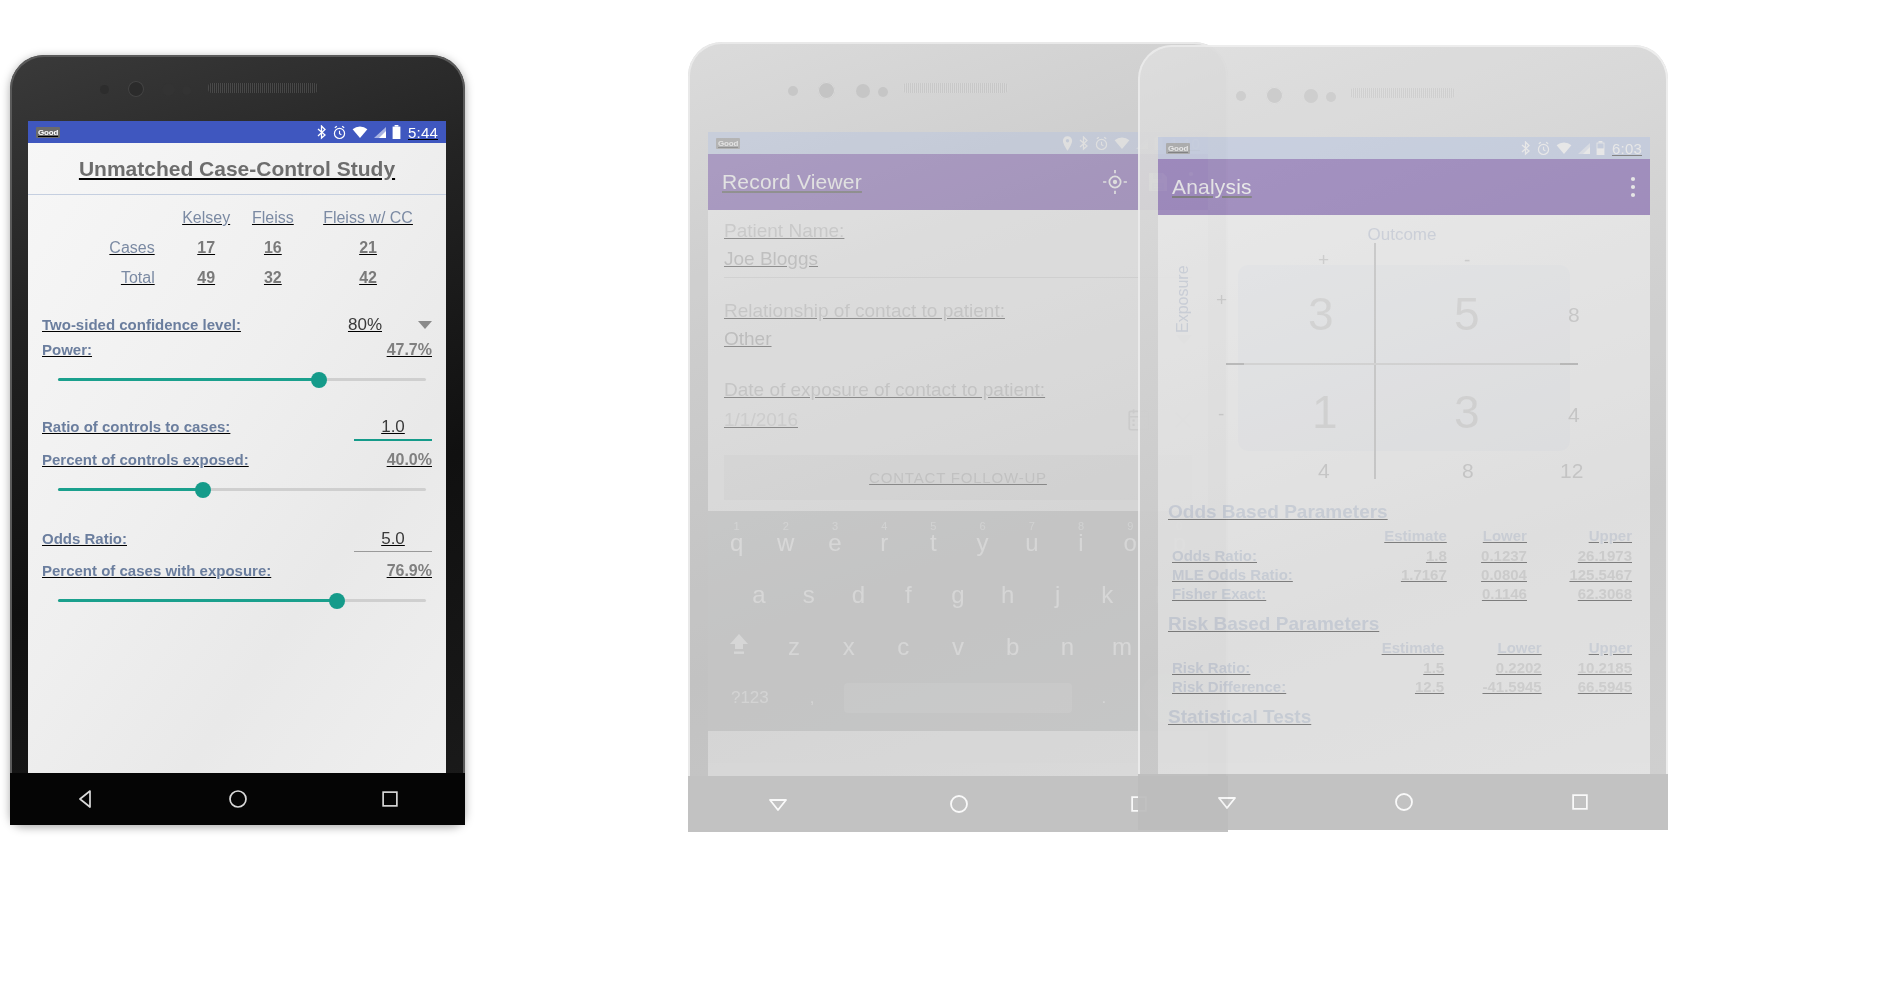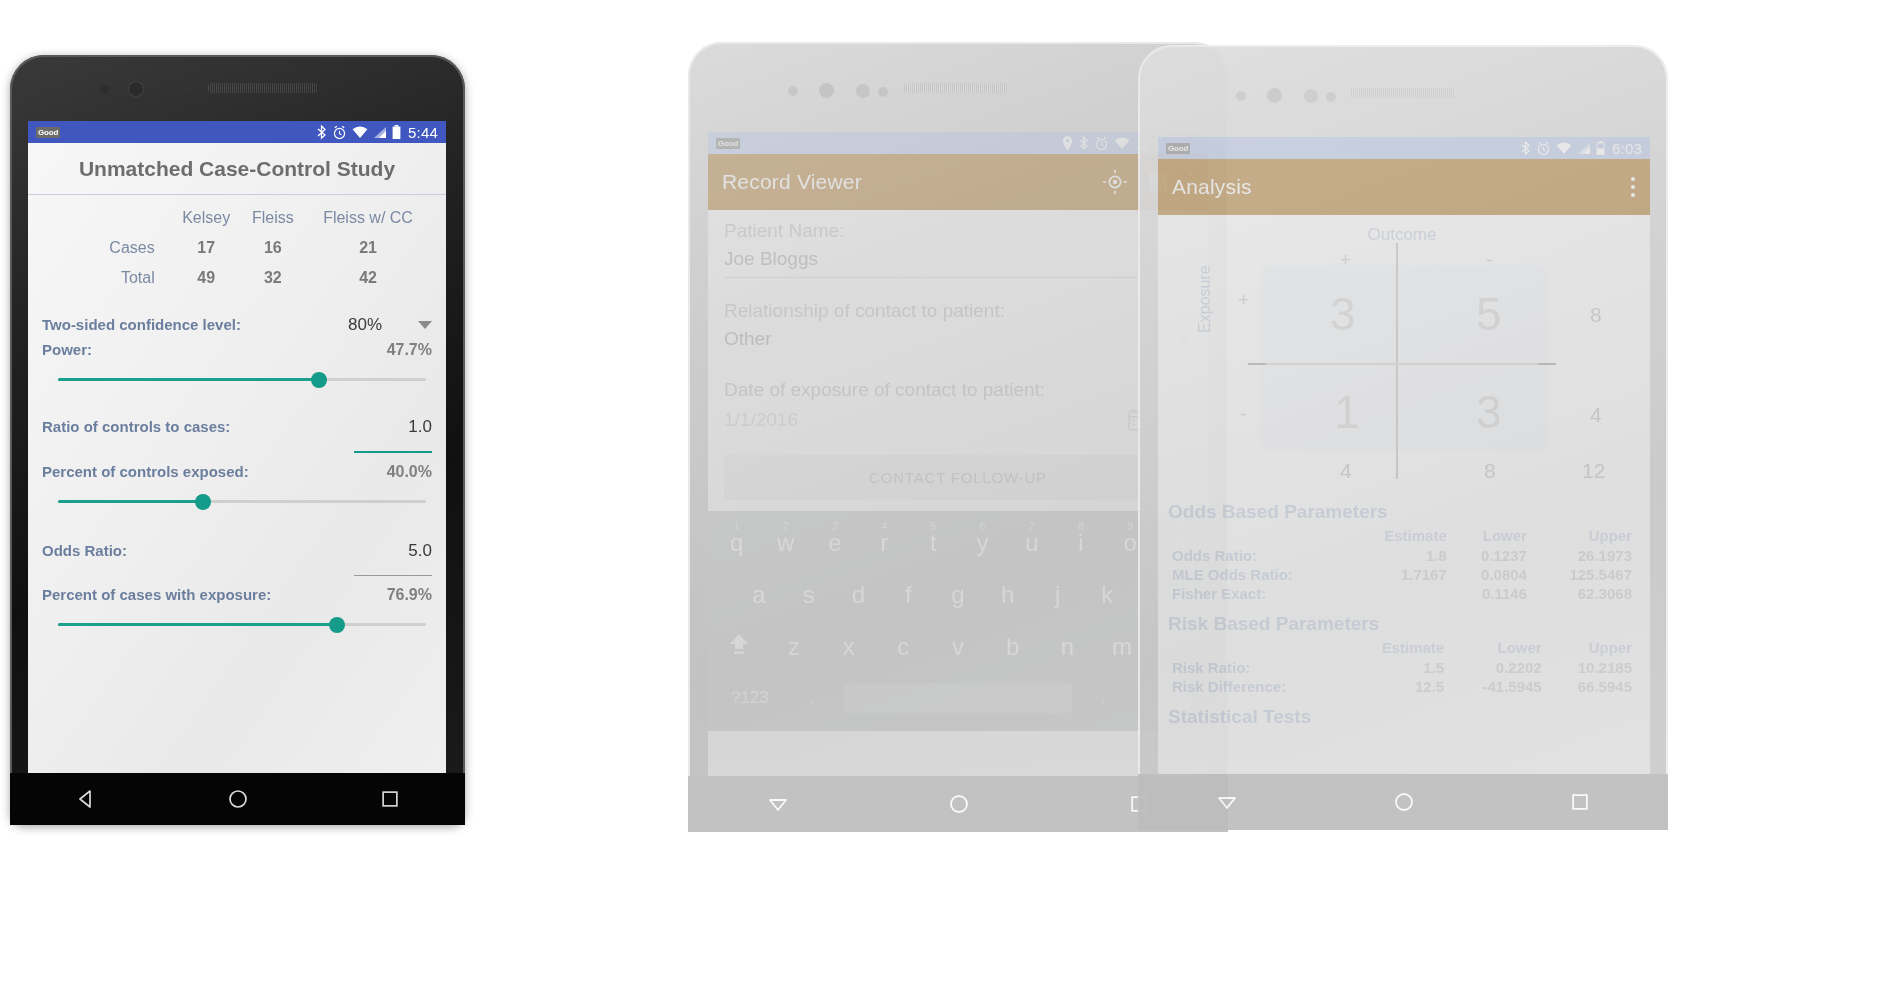--- a/index.html
+++ b/index.html
@@ -35,20 +35,21 @@
     position: absolute; border-radius: 4px;
     background: repeating-linear-gradient(90deg, rgba(255,255,255,.22) 0 1px, rgba(0,0,0,.18) 1px 2px);
     opacity: .55;
   }
   .dot { position: absolute; border-radius: 50%; }
 
   .screen {
     position: absolute;
     overflow: hidden;
     background: #fafafa;
+    text-decoration: underline;
   }
 
   .navbar {
     position: absolute; left: 0; right: 0; bottom: 0;
     display: flex; align-items: center; justify-content: space-around;
   }
   .navbar.dark { background: #050505; }
   .navbar.light { background: #bdbdbd; }
   .nav-ico { opacity: .95; }
 
@@ -71,21 +72,21 @@
   .sb-spacer { flex: 1; }
   .sb-icons { display: flex; align-items: center; gap: 5px; }
   .sb-time { margin-left: 7px; font-size: 15px; letter-spacing: .2px; }
 
   
   .appbar {
     display: flex; align-items: center;
     padding: 0 14px;
     color: #ffffff;
   }
-  .appbar.pale { background: #a16207; align-items: center; }
+  .appbar.pale { background: #4c1d95; align-items: center; }
   .appbar-title { font-size: 21px; font-weight: 400; letter-spacing: .2px; }
   .appbar-actions { margin-left: auto; display: flex; align-items: center; gap: 18px; }
 
   
   #p1 { left: 10px; top: 55px; width: 455px; height: 770px; }
   #p1 .screen {
     left: 18px; top: 66px; width: 418px; height: 652px;
     background: linear-gradient(125deg,#f7f7f7 0%, #efefef 45%, #e9e9e9 70%, #efefef 100%);
   }
   #p1 .navbar { height: 52px; }
@@ -124,21 +125,21 @@
     display: flex; align-items: center; gap: 36px;
     font-size: 17px; color: #3a3a3a;
   }
   .caret-down {
     width: 0; height: 0;
     border-left: 7px solid transparent; border-right: 7px solid transparent;
     border-top: 8px solid #8a8a8a;
   }
   .edit-underline {
     border-bottom: 2px solid #159b8a;
-    min-width: 78px; text-align: right; padding-bottom: 14px;
+    min-width: 78px; text-align: center; padding-bottom: 2px;
   }
   .edit-underline.grey { border-bottom: 1px solid #9a9a9a; }
 
   .slider { position: relative; height: 30px; margin: 6px 4px 0 4px; }
   .slider .track {
     position: absolute; top: 13px; left: 12px; right: 2px; height: 3px;
     background: #cfcfcf; border-radius: 2px;
   }
   .slider .fill {
     position: absolute; top: 13px; left: 12px; height: 3px;
@@ -205,21 +206,21 @@
   }
   .kb-small { font-size: 17px; color: #f5f5f5; }
 
   
   #p3 { left: 1138px; top: 45px; width: 530px; height: 785px; }
   #p3 .screen { left: 20px; top: 92px; width: 492px; height: 652px; background: #fcfcfc; }
   #p3 .navbar { height: 56px; }
 
   .analysis-body { padding: 6px 14px 0 10px; }
 
-  .twoby { position: relative; height: 270px; margin: 0 22px; }
+  .twoby { position: relative; height: 270px; margin: 0 0; }
   .twoby .outcome-lbl {
     position: absolute; top: 4px; left: 0; right: 0; text-align: center;
     font-size: 17px; color: #b9c4da;
   }
   .twoby .exposure-lbl {
     position: absolute; left: 6px; top: 112px;
     font-size: 16px; color: #b9c4da;
     transform: rotate(-90deg); transform-origin: left top;
   }
   .twoby .signs { position: absolute; font-size: 19px; color: #bdbdbd; }

